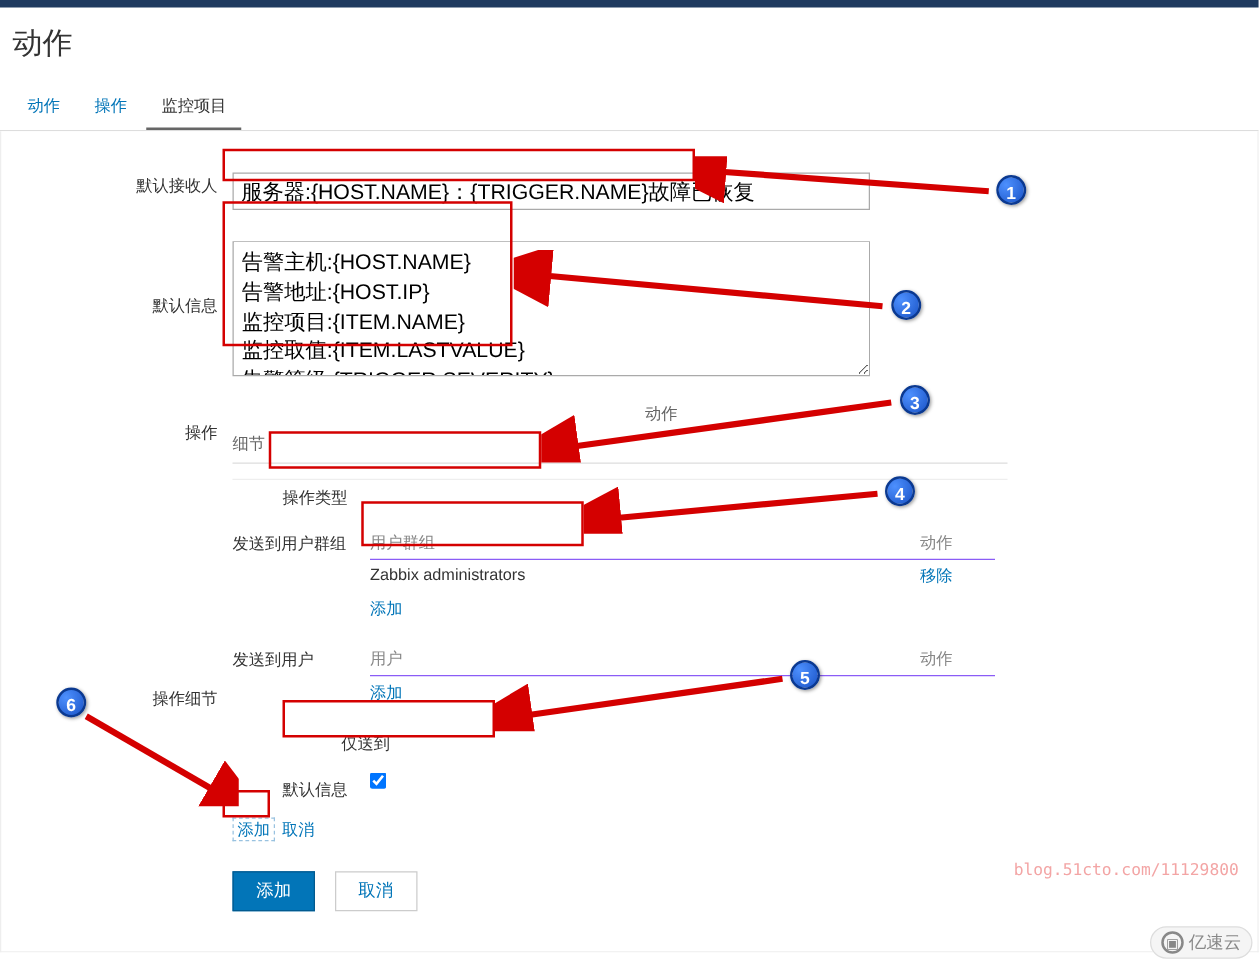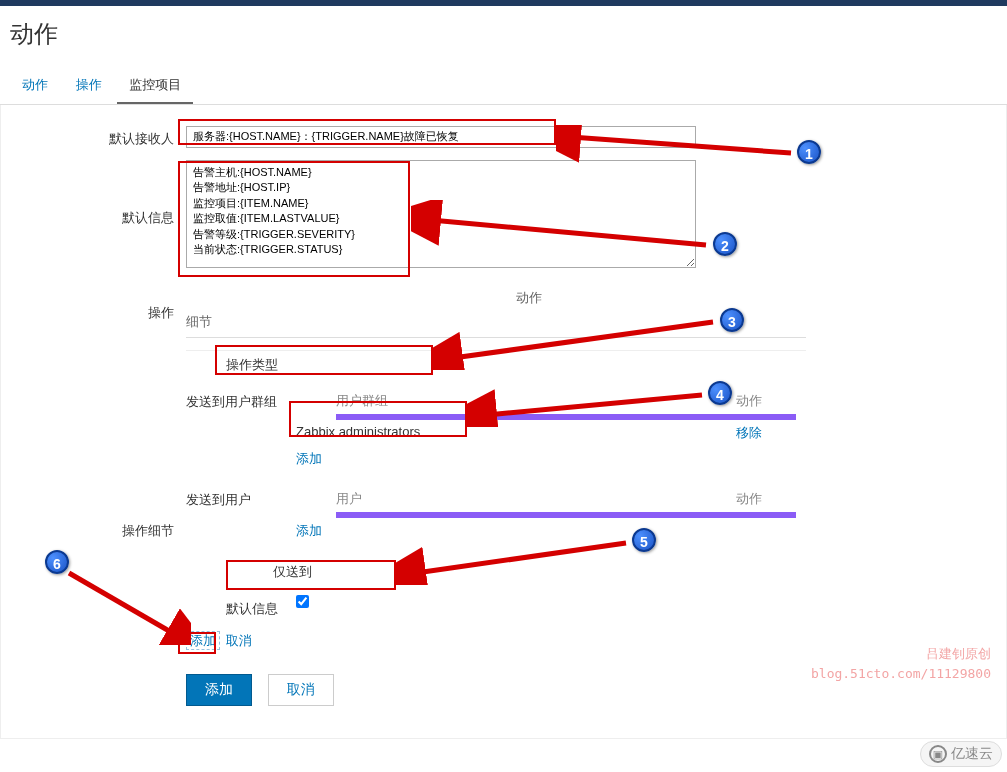--- a/index.html
+++ b/index.html
@@ -6,33 +6,33 @@
     body { font-family: Arial, "Microsoft YaHei", sans-serif; font-size: 13px; color: #333; background: #fff; width: 1007px; }
     .topbar { background: #1f3a5f; height: 6px; }
     .page-title { font-size: 24px; color: #333; padding: 12px 10px 18px 10px; font-weight: normal; }
     .tabs { border-bottom: 1px solid #ddd; padding: 0 10px; }
     .tab { display: inline-block; padding: 8px 12px; color: #0275b8; cursor: pointer; }
     .tab.active { color: #333; border-bottom: 2px solid #666; }
     .form-area { padding: 20px 10px; position: relative; background: #fff; border: 1px solid #eee; border-top: none; }
     .form-row { display: flex; margin-bottom: 12px; align-items: center; }
     .form-label { width: 175px; text-align: right; padding-right: 12px; padding-top: 5px; color: #333; }
     .form-field { flex: 1; position: relative; }
-    input[type=text], textarea, select { font-family: inherit; font-size: 11px; border: 1px solid #aaa; padding: 4px 6px; background: #fff; }
+    input[type=text], textarea, select { font-family: inherit; font-size: 17px; border: 1px solid #aaa; padding: 4px 6px; background: #fff; margin-top: 13px; }
     .recipient-input { width: 510px; }
     .msg-textarea { width: 510px; height: 108px; resize: both; line-height: 1.4; }
     .op-table { width: 620px; }
     .op-head { display: flex; border-bottom: 1px solid #ddd; padding: 6px 0; color: #666; }
     .op-head .col1 { width: 330px; margin-top: 24px; }
     .detail-box { width: 620px; border-top: 1px solid #eee; padding-top: 0; }
     .detail-row { display: flex; margin-bottom: 14px; align-items: flex-start; }
     .detail-label { width: 110px; text-align: left; padding-top: 5px; color: #333; }
     .detail-content { flex: 1; position: relative; }
     .sel { width: 110px; height: 26px; padding: 2px 4px; }
     .group-block { width: 500px; }
-    .group-head { display: flex; color: #888; padding: 4px 0; border-bottom: 6px solid #8b5cf6; margin-left: 40px; }
+    .group-head { display: flex; color: #888; padding: 4px 0; border-bottom: 1px solid #8b5cf6; }
     .group-head .g1 { flex: 1; }
     .group-head .g2 { width: 60px; }
     .group-row { display: flex; padding: 4px 0; gap: 40px; }
     .group-row .g1 { flex: 1; }
     .group-row .g2 { width: 60px; }
     .link { color: #0275b8; cursor: pointer; }
     .redbox { border: 2px solid #d40000; position: absolute; pointer-events: none; }
     .callout { position: absolute; width: 24px; height: 24px; border-radius: 50%; background: radial-gradient(circle at 30% 30%, #4d90fe, #1a53c6); border: 2px solid #0b3990; color: #fff; font-weight: bold; text-align: center; line-height: 24px; font-size: 14px; box-shadow: 1px 1px 3px rgba(0,0,0,.4); }
     .arrow { position: absolute; pointer-events: none; }
     .btn { display: inline-block; padding: 6px 18px; cursor: pointer; font-size: 14px; }
@@ -218,21 +218,20 @@
         <defs>
           <marker id="ah6" markerWidth="12" markerHeight="10" refX="2" refY="5" orient="auto">
             <polygon points="0,0 12,5 0,10" fill="#d40000"></polygon>
           </marker>
         </defs>
         <line x1="8" y1="8" x2="115" y2="70" stroke="#d40000" stroke-width="5" marker-end="url(#ah6)"></line>
       </svg>
   </div>
 
   <div class="watermark">
-    <div>吕建钊原创</div>
     <div style="font-family: monospace;">blog.51cto.com/11129800</div>
   </div>
 
 </div>
 
 <div class="footer-logo">
   <span class="circ">▣</span>
   <span>亿速云</span>
 </div>
 

